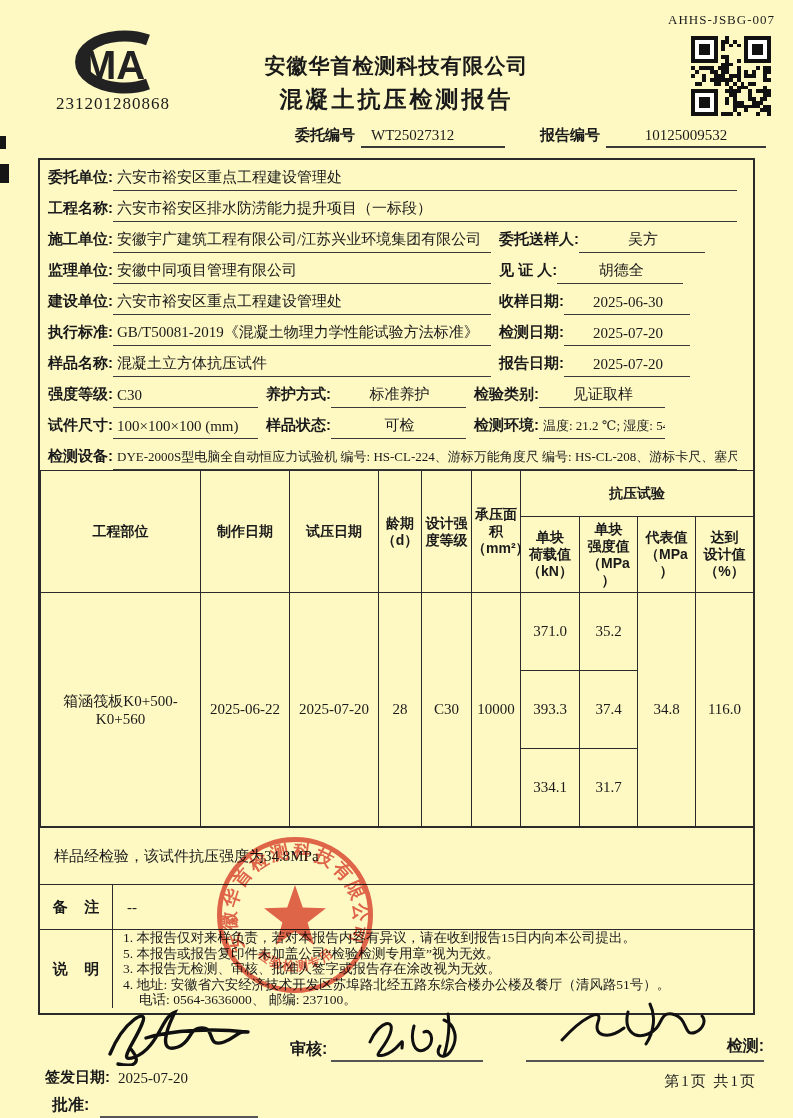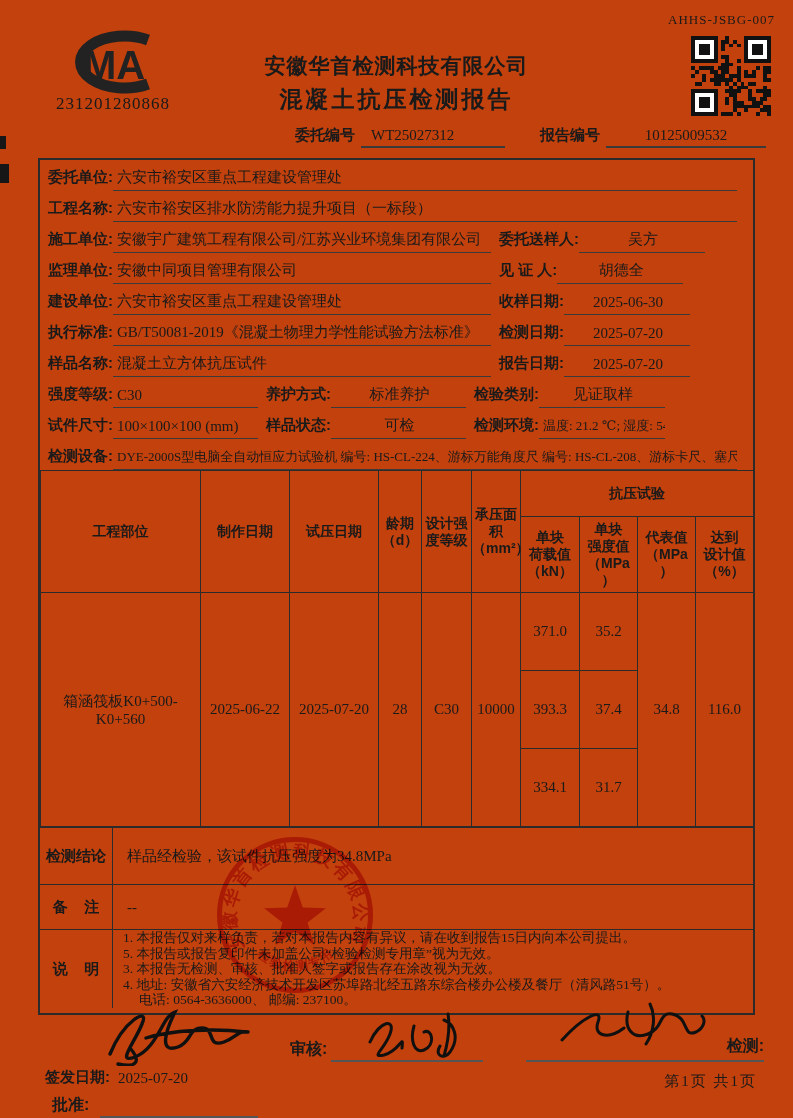--- a/index.html
+++ b/index.html
@@ -1,16 +1,16 @@
 <!DOCTYPE html>
 <html><head>
 <meta charset="utf-8">
 <style>
   html,body{margin:0;padding:0;background:#ffffff;}
-  .page{position:relative;width:793px;height:1118px;background:#c2410c;overflow:hidden;
+  .page{position:relative;width:793px;height:1118px;background:#fef9c3;overflow:hidden;
         font-family:"Liberation Serif","DejaVu Serif",serif;color:#1a1a1a;}
   .sans{font-family:"Liberation Sans","DejaVu Sans",sans-serif;}
 
   
   .doc-code{position:absolute;top:12px;right:18px;font-size:13px;letter-spacing:1px;}
   .cma-logo{position:absolute;left:52px;top:28px;width:120px;height:68px;}
   .cma-number{position:absolute;left:48px;top:94px;width:130px;text-align:center;font-size:17px;letter-spacing:1px;}
   .company{position:absolute;left:170px;right:170px;top:52px;text-align:center;
            font-size:21px;font-weight:700;letter-spacing:1px;}
   .report-title{position:absolute;left:170px;right:170px;top:84px;text-align:center;
@@ -371,21 +371,20 @@
         <td>37.4</td>
       </tr>
       <tr class="b">
         <td>334.1</td>
         <td>31.7</td>
       </tr>
     </tbody>
       </table>
 
     <div class="crow h-conc">
-      <div class="clabel">检测结论</div>
       <div class="ccontent">
         <span>样品经检验，该试件抗压强度为34.8MPa</span>
       </div>
     </div>
 
     <div class="crow h-rem">
       <div class="clabel">备    注</div>
       <div class="ccontent">
         <span>--</span>
       </div>

